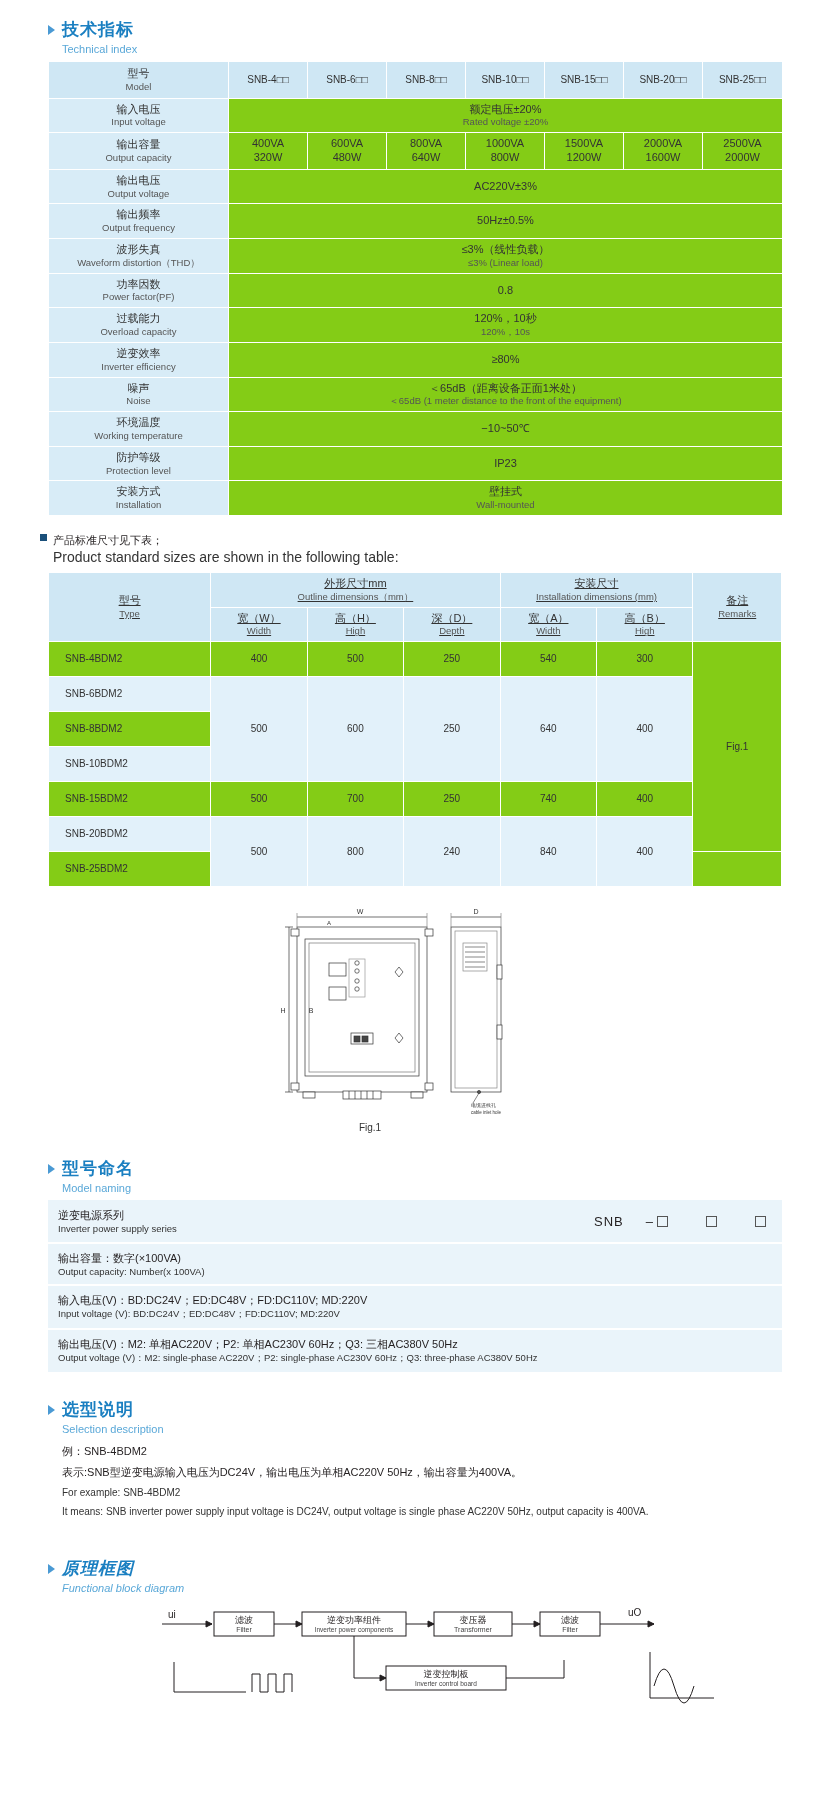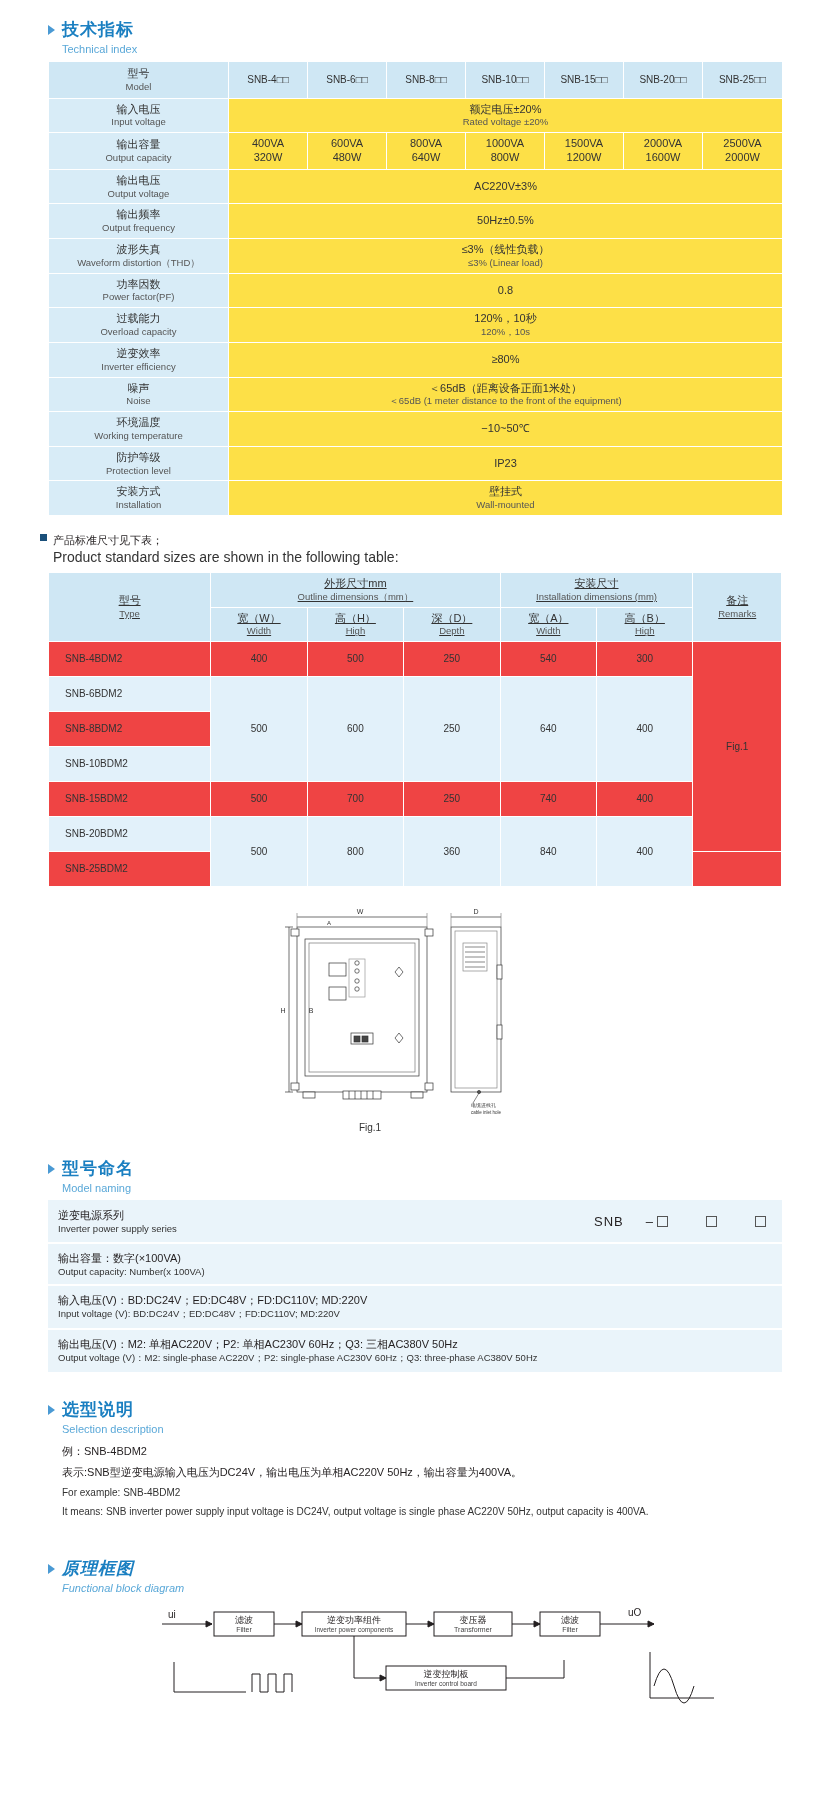--- a/index.html
+++ b/index.html
@@ -41,24 +41,24 @@
     padding: 4px 2px;
     color: #333;
   }
   .cn { font-size: 11px; display:block; }
   .en { font-size: 9.5px; display:block; color:#555; }
 
   
   .spec td { background: #eaf4fa; }
   .spec .hdr td { background: #cfe7f4; font-weight: normal; padding: 5px 2px; }
   .spec .lbl { background: #d8ecf7; width: 180px; }
-  .spec .val { background: #fde047; }
-
-  
-  .sizes td { background: #ef4444; }
+  .spec .val { background: #84cc16; }
+
+  
+  .sizes td { background: #84cc16; }
   .sizes .h1 td, .sizes .h2 td { background: #cfe7f4; text-decoration: underline; }
   .sizes .alt td { background: #e2f1fa; }
   .sizes td.name { text-align: left; padding-left: 16px; }
 
   .note { margin: 14px 0 6px 40px; display: flex; align-items: flex-start; }
   .note .txt .cn2 { font-size: 11px; color: #231f20; }
   .note .txt .en2 { font-size: 14px; color: #333; }
 
   
   .drawing { width: 830px; text-align: center; margin-top: 18px; }
@@ -374,21 +374,21 @@
         <td>700</td>
         <td>250</td>
         <td>740</td>
         <td>400</td>
       </tr>
 
       <tr class="alt" style="height:35px;">
         <td class="name">SNB-20BDM2</td>
         <td rowspan="2">500</td>
         <td rowspan="2">800</td>
-        <td rowspan="2">360</td>
+        <td rowspan="2">240</td>
         <td rowspan="2">840</td>
         <td rowspan="2">400</td>
       </tr>
       <tr style="height:35px;">
         <td class="name">SNB-25BDM2</td>
         <td></td>
       </tr>
     </tbody>
   </table>
 

